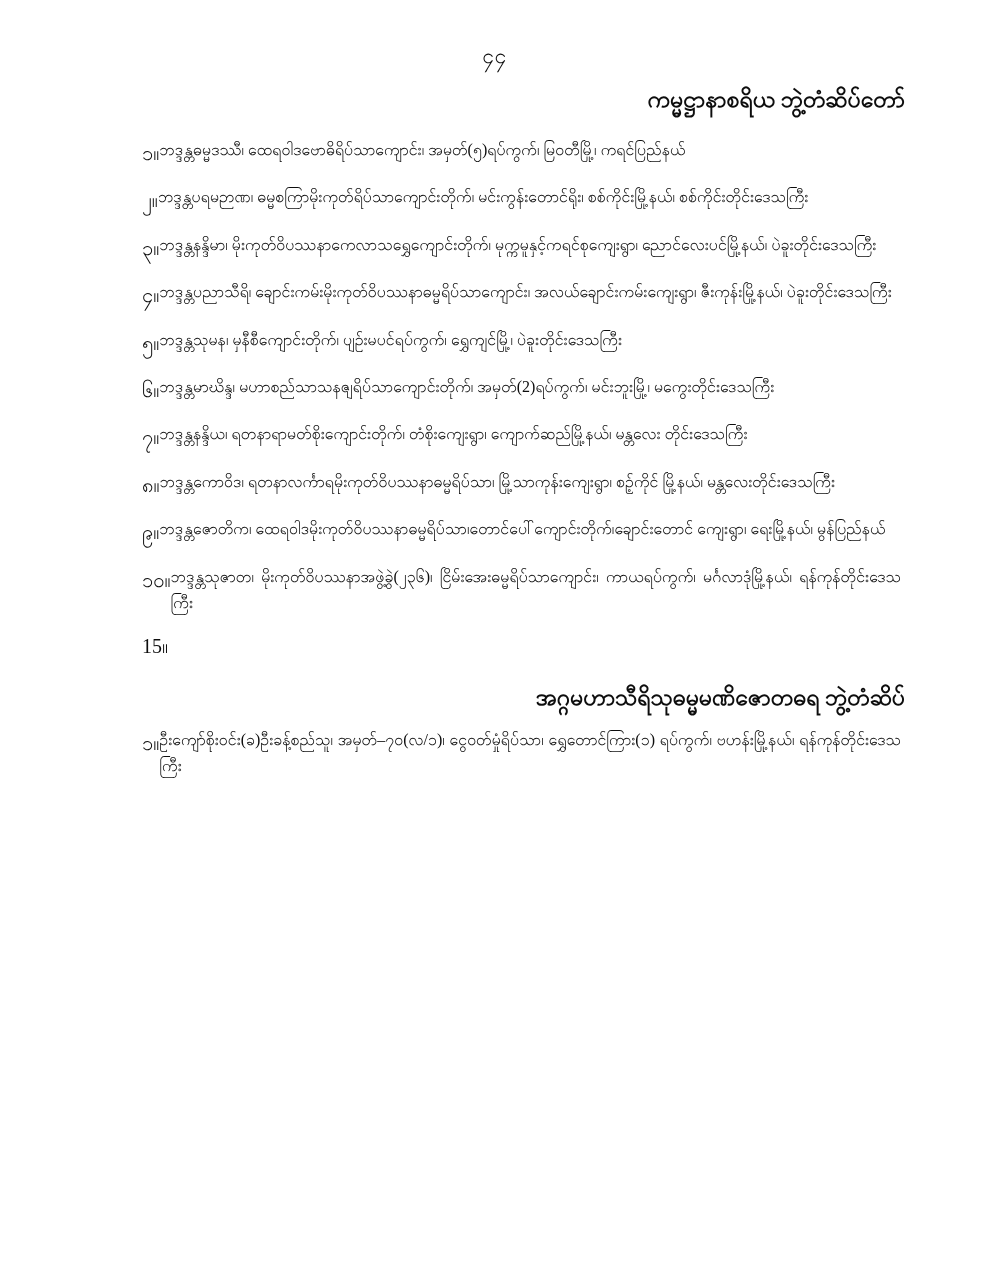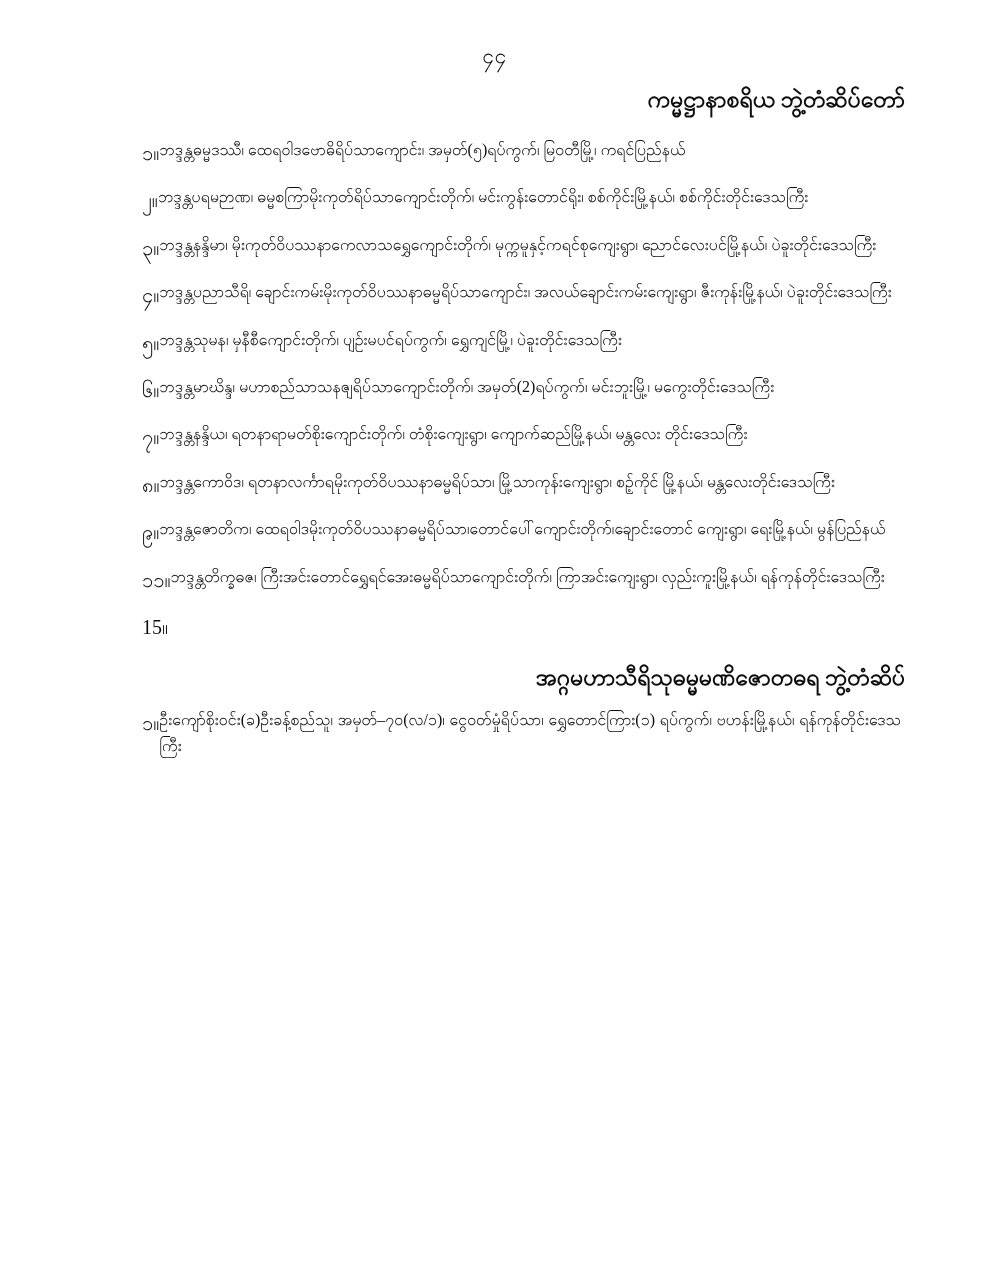--- a/index.html
+++ b/index.html
@@ -110,22 +110,22 @@
     </li>
     <li class="entry">
       <span class="entry-num">၈။</span>
       <span class="entry-text">ဘဒ္ဒန္တကောဝိဒ၊ ရတနာလင်္ကာရမိုးကုတ်ဝိပဿနာဓမ္မရိပ်သာ၊ မြို့သာကုန်းကျေးရွာ၊ စဉ့်ကိုင် မြို့နယ်၊ မန္တလေးတိုင်းဒေသကြီး</span>
     </li>
     <li class="entry">
       <span class="entry-num">၉။</span>
       <span class="entry-text">ဘဒ္ဒန္တဇောတိက၊ ထေရဝါဒမိုးကုတ်ဝိပဿနာဓမ္မရိပ်သာ၊တောင်ပေါ်ကျောင်းတိုက်၊ချောင်းတောင် ကျေးရွာ၊ ရေးမြို့နယ်၊ မွန်ပြည်နယ်</span>
     </li>
     <li class="entry">
-      <span class="entry-num">၁၁။</span>
-      <span class="entry-text">ဘဒ္ဒန္တတိက္ခဓဇ၊ ကြီးအင်းတောင်ရွှေရင်အေးဓမ္မရိပ်သာကျောင်းတိုက်၊ ကြာအင်းကျေးရွာ၊ လှည်းကူးမြို့နယ်၊ ရန်ကုန်တိုင်းဒေသကြီး</span>
+      <span class="entry-num">၁၀။</span>
+      <span class="entry-text">ဘဒ္ဒန္တသုဇာတ၊ မိုးကုတ်ဝိပဿနာအဖွဲ့ခွဲ(၂၃၆)၊ ငြိမ်းအေးဓမ္မရိပ်သာကျောင်း၊ ကာယရပ်ကွက်၊ မင်္ဂလာဒုံမြို့နယ်၊ ရန်ကုန်တိုင်းဒေသကြီး</span>
     </li>
     <li class="entry">
       <span class="entry-num">15။</span>
     </li>
   </ol>
 
   <div class="section-title second">အဂ္ဂမဟာသီရိသုဓမ္မမဏိဇောတဓရ ဘွဲ့တံဆိပ်</div>
 
   <ol class="entries">
     <li class="entry">

